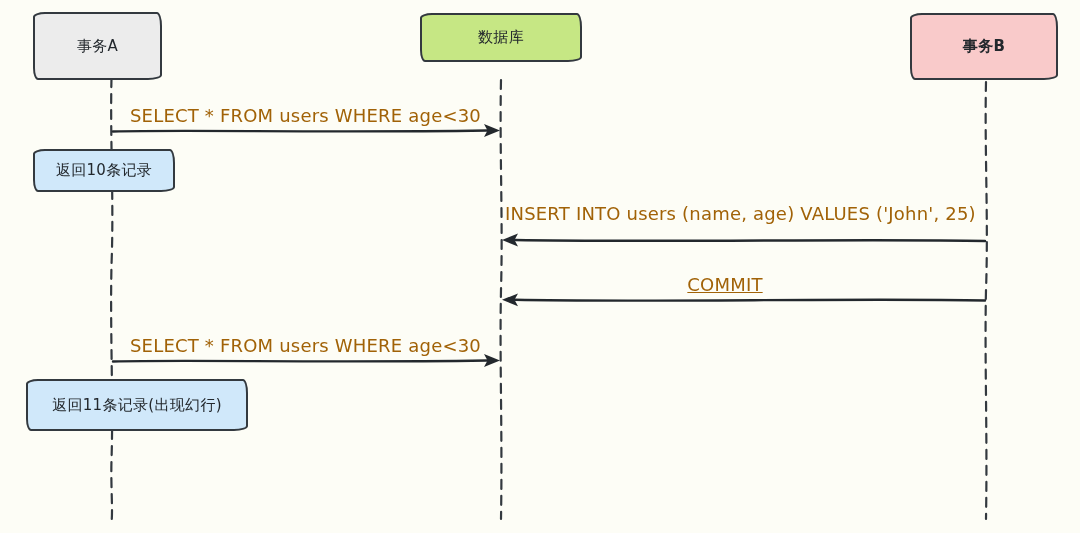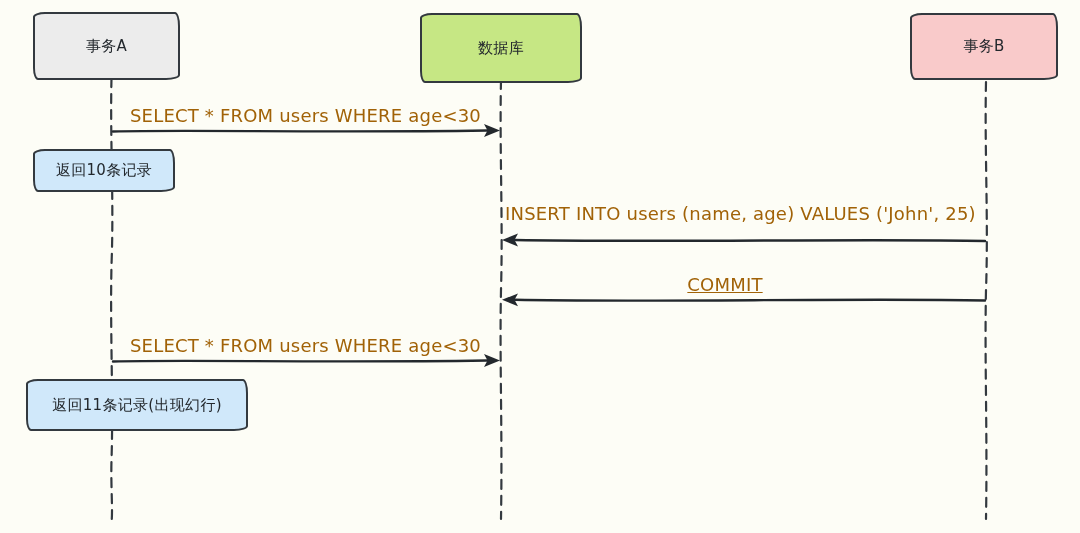--- a/index.html
+++ b/index.html
@@ -27,23 +27,23 @@
     border: 2.4px solid #33393f;
     display: flex;
     align-items: center;
     justify-content: center;
     font-size: 15px;
     letter-spacing: 0.3px;
     color: #23282d;
     
     border-radius: 12px 5px 14px 5px / 5px 14px 5px 12px;
   }
-  .actor-a   { left: 33px;  top: 12px; width: 147px; height: 68px; background: #ececec; }
-  .actor-db  { left: 420px; top: 13px; width: 162px; height: 70px; background: #c6e784; }
-  .actor-b   { left: 910px; top: 13px; width: 148px; height: 67px; background: #f9caca; }
+  .actor-a   { left: 33px;  top: 12px; width: 129px; height: 68px; background: #ececec; }
+  .actor-db  { left: 420px; top: 13px; width: 162px; height: 49px; background: #c6e784; }
+  .actor-b   { left: 910px; top: 13px; width: 148px; height: 67px; background: #f9caca; font-weight: bold; }
   .note-1    { left: 33px;  top: 149px; width: 142px; height: 43px; background: #d0e8fa; }
   .note-2    { left: 26px;  top: 379px; width: 222px; height: 52px; background: #d0e8fa; }
   .msg-label {
     position: absolute;
     height: 20px;
     line-height: 20px;
     text-align: center;
     font-size: 18px;
     letter-spacing: 0.2px;
     color: #a16207;

